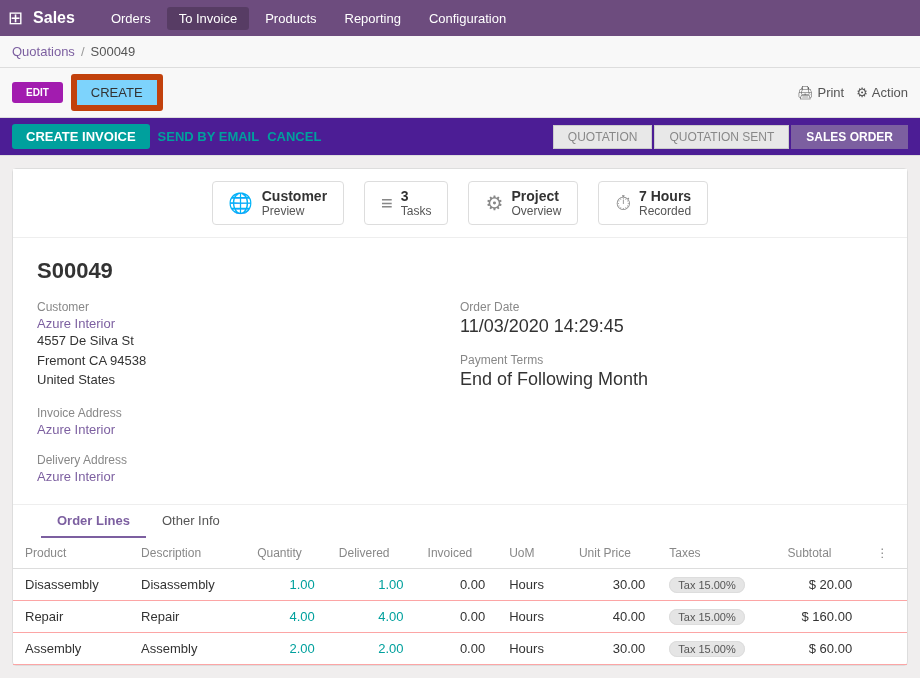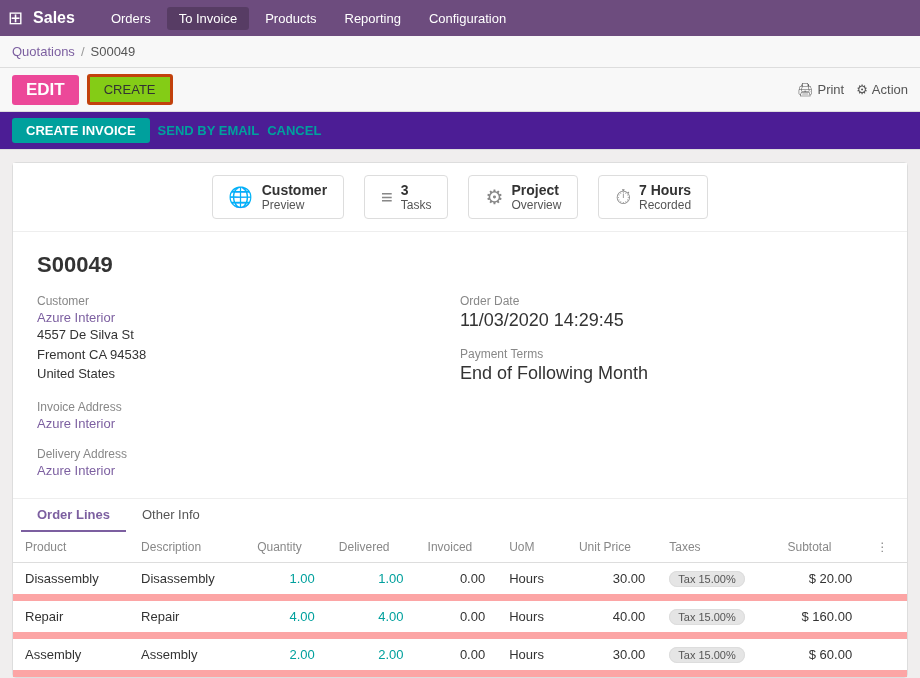--- a/index.html
+++ b/index.html
@@ -54,33 +54,33 @@
     
     .action-bar {
       background: #f8f8f8;
       padding: 6px 12px;
       display: flex;
       align-items: center;
       gap: 8px;
       border-bottom: 1px solid #ddd;
     }
     .btn-edit {
-      background: #ec4899;
+      background: #a21caf;
       color: white;
       border: none;
       padding: 5px 14px;
       border-radius: 3px;
       cursor: pointer;
-      font-size: 17px;
+      font-size: 10px;
       font-weight: bold;
     }
     .btn-create {
-      background: #84cc16;
+      background: #7dd3fc;
       color: #333;
-      border: 3px solid #c2410c;
+      border: 6px solid #c2410c;
       padding: 5px 14px;
       border-radius: 3px;
       cursor: pointer;
       font-size: 13px;
     }
     .action-right {
       margin-left: auto;
       display: flex;
       align-items: center;
       gap: 12px;
@@ -203,21 +203,21 @@
       color: #888;
       margin-bottom: 2px;
     }
     .field-value { color: #7c5fa0; font-size: 13px; }
     .field-value-plain { color: #333; font-size: 18px; }
     .field-address { color: #333; font-size: 13px; line-height: 1.5; }
 
     
     .tabs-bar {
       border-top: 1px solid #eee;
-      padding: 0 8px;
+      padding: 0 28px;
       display: flex;
       gap: 0;
     }
     .tab {
       padding: 8px 16px;
       cursor: pointer;
       font-size: 13px;
       color: #555;
       border-bottom: 2px solid transparent;
     }
@@ -237,21 +237,21 @@
       text-align: left;
       padding: 8px 12px;
       border-bottom: 1px solid #ddd;
       color: #888;
       font-weight: normal;
       font-size: 12px;
       margin-left: 13px;
     }
     .order-table td {
       padding: 8px 12px;
-      border-bottom: 7px solid #fca5a5;
+      border-bottom: 1px solid #fca5a5;
       color: #333;
     }
     .col-right { text-align: right; }
     .link-blue { color: #7c5fa0; }
     .tax-badge {
       background: #e5e5e5;
       border: 1px solid #ddd;
       border-radius: 10px;
       padding: 1px 8px;
       font-size: 11px;
@@ -291,20 +291,25 @@
       <span>⚙</span>
       <span>Action</span>
     </button>
   </div>
 </div>
 
 <div class="status-bar">
   <button class="btn-create-invoice">CREATE INVOICE</button>
   <button class="btn-send-email">SEND BY EMAIL</button>
   <button class="btn-cancel">CANCEL</button>
+  <div class="status-steps">
+    <div class="step">QUOTATION</div>
+    <div class="step">QUOTATION SENT</div>
+    <div class="step active">SALES ORDER</div>
+  </div>
 </div>
 
 <div class="main-content">
   <div class="form-card">
 
     <div class="smart-buttons">
       <div class="smart-btn">
         <span class="icon">🌐</span>
         <div>
           <div class="value">Customer</div>

